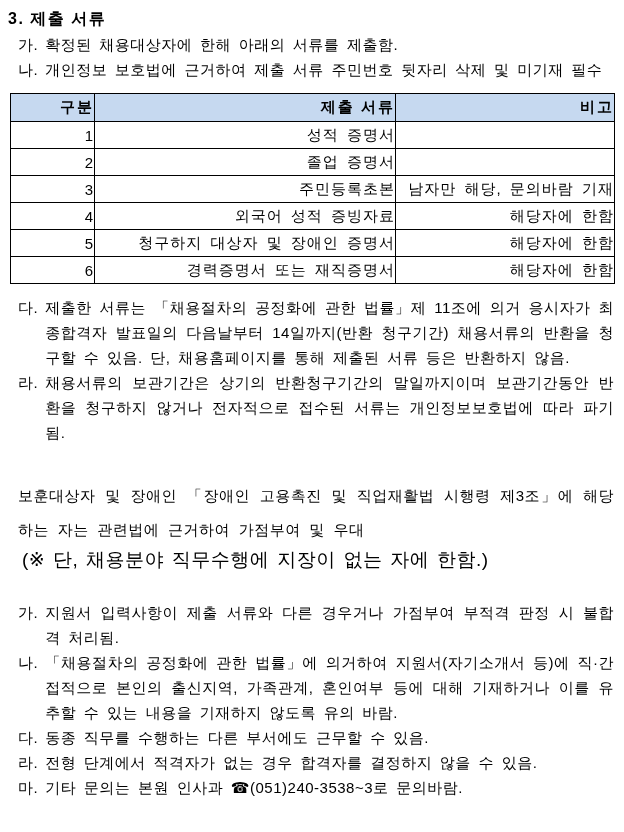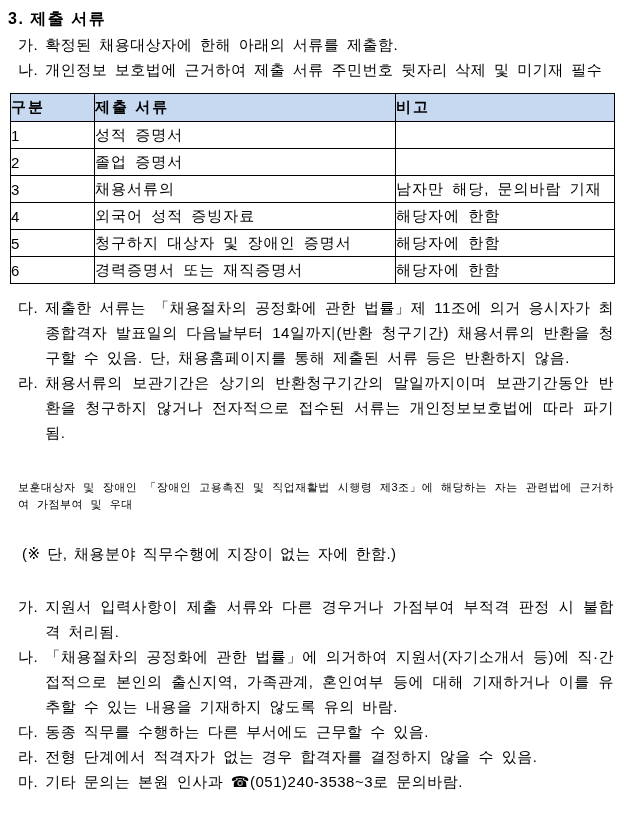--- a/index.html
+++ b/index.html
@@ -35,54 +35,53 @@
   .item .text { flex: 1 1 auto; text-align: justify; word-spacing: 3px; }
   table.doc-table {
     border-collapse: collapse;
     table-layout: fixed;
     width: 604px;
     margin: 11px 0 11px 2px;
   }
   table.doc-table th, table.doc-table td {
     border: 1px solid #000000;
     font-size: 15px;
-    text-align: left;
+    text-align: right;
     vertical-align: middle;
     overflow: hidden;
     white-space: nowrap;
   }
   table.doc-table th {
     background: var(--table-header-bg, #c6d9f0);
     height: 28px;
     font-weight: bold;
     letter-spacing: 2px;
   }
   table.doc-table td {
     height: 27px;
     letter-spacing: 1px;
     word-spacing: 3px;
   }
   .section { margin-bottom: 0; }
   .gap-lg { height: 32px; }
   .gap-md { height: 26px; }
   .plain-par {
-    font-size: 11px;
-    line-height: 17px;
+    font-size: 15px;
+    line-height: 34px;
     padding-left: 10px;
     text-align: justify;
     word-spacing: 4px;
     letter-spacing: 0.5px;
   }
   .note-par {
-    font-size: 15px;
+    font-size: 19px;
     line-height: 25px;
     padding-left: 14px;
     letter-spacing: 0.5px;
     word-spacing: 2px;
-    margin-top: 28px;
   }
 </style>
 </head>
 <body style="background: rgb(255, 255, 255); color: rgb(0, 0, 0);">
 
 <div class="page">
 
   <div class="section">
     <div class="sec-title">3. 제출 서류</div>
     <div class="sec-body">
@@ -114,21 +113,21 @@
             <td>성적 증명서</td>
             <td></td>
           </tr>
           <tr>
             <td>2</td>
             <td>졸업 증명서</td>
             <td></td>
           </tr>
           <tr>
             <td>3</td>
-            <td>채용서류의</td>
+            <td>주민등록초본</td>
             <td>남자만 해당, 문의바람 기재</td>
           </tr>
           <tr>
             <td>4</td>
             <td>외국어 성적 증빙자료</td>
             <td>해당자에 한함</td>
           </tr>
           <tr>
             <td>5</td>
             <td>청구하지 대상자 및 장애인 증명서</td>

